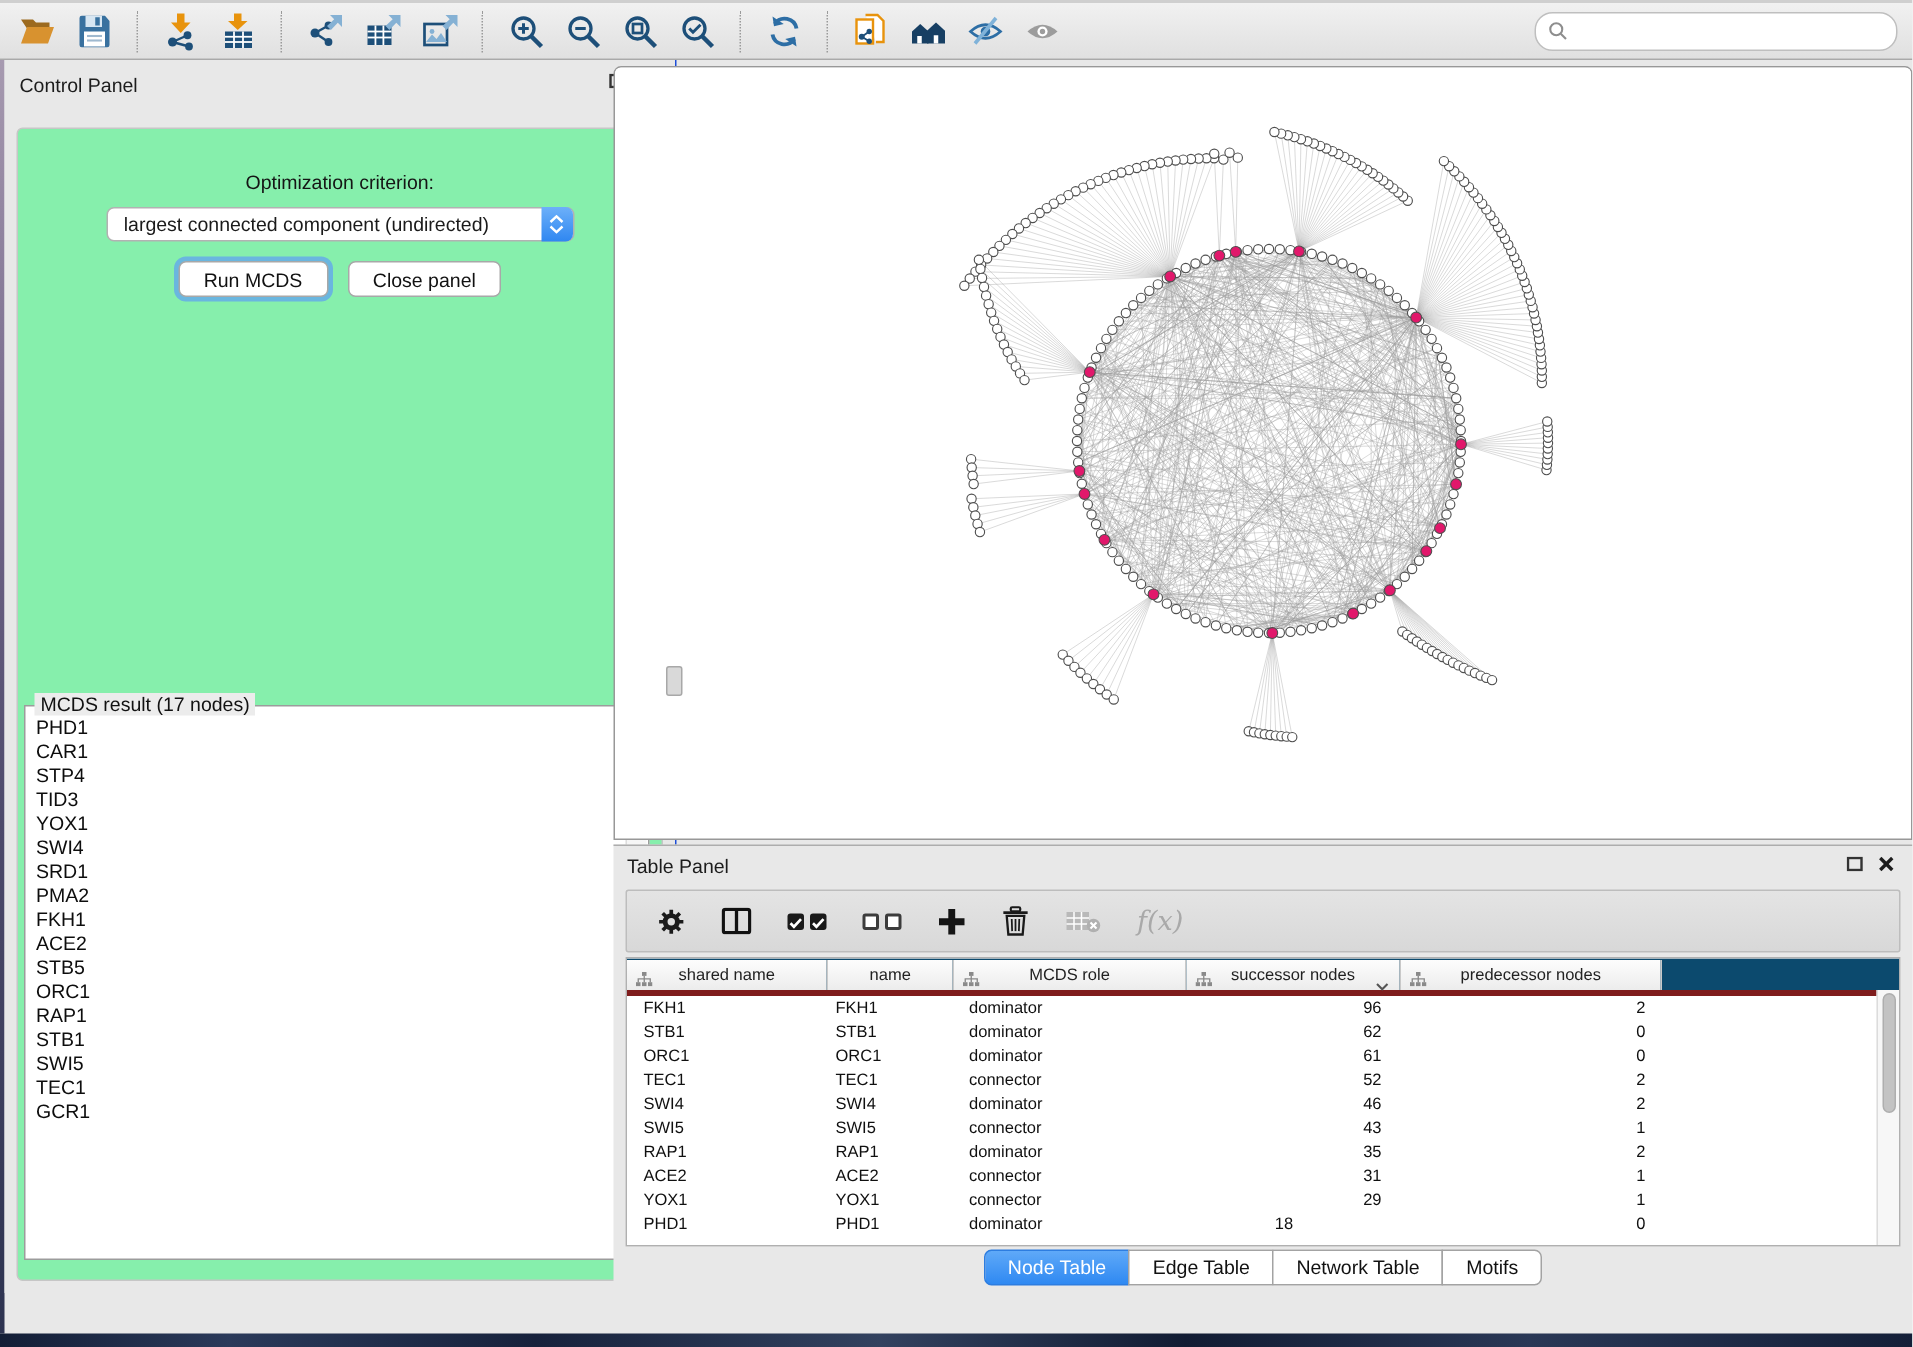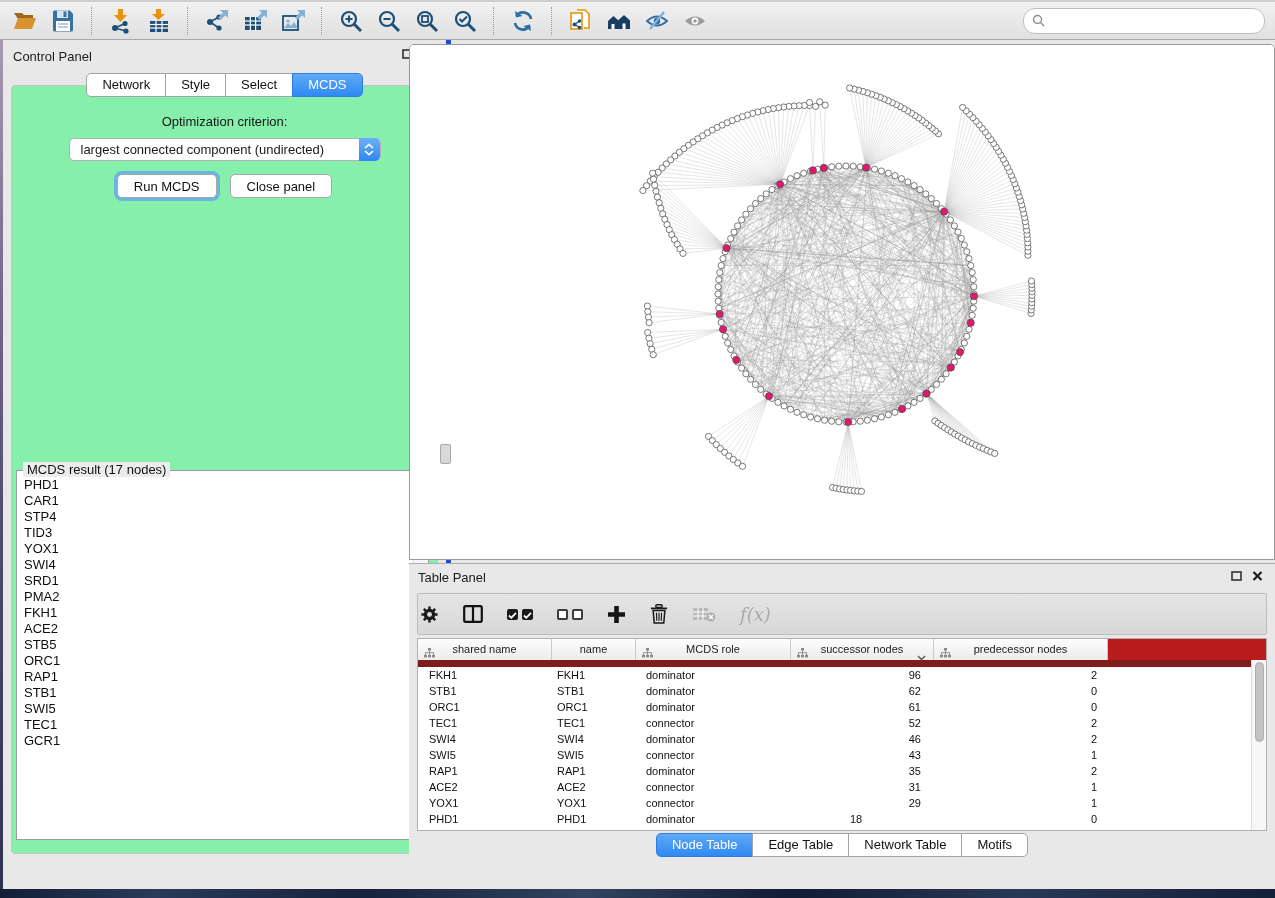--- a/index.html
+++ b/index.html
@@ -17,21 +17,21 @@
              border:1px solid #bfbfbf;border-radius:12px;display:flex;align-items:center;padding:0 8px;}
   .searchbox input{border:none;outline:none;flex:1;font-size:13px;background:transparent;
                    font-family:"Liberation Sans",sans-serif;margin-left:5px;}
   
   .desk-left{position:absolute;left:0;top:40px;width:3px;height:849px;
              background:linear-gradient(#a79ab0,#75688b 30%,#4d4a6b 60%,#2d3350);}
   .desk-bottom{position:absolute;left:0;top:889px;right:0;height:9px;
                background:linear-gradient(90deg,#131e36,#2b3a5a 12%,#17223c 28%,#33425f 46%,#121c33 62%,#2a3856 80%,#141f38);}
   
   .control-panel{position:absolute;left:3px;top:40px;width:448px;height:822px;background:#e8e8e8;
-                 border-right:5px solid #1d4ed8;box-sizing:border-box;}
+                 border-right:1px solid #1d4ed8;box-sizing:border-box;}
   .cp-head{position:relative;height:32px;}
   .cp-title{position:absolute;left:10px;top:9px;font-size:13px;color:#1c1c1c;}
   .winbtns{position:absolute;right:12px;top:9px;display:flex;gap:10px;align-items:center;}
   .cp-tabs{position:absolute;left:0;right:0;top:33px;display:flex;justify-content:center;z-index:3;}
   .seg{font-size:13px;padding:3px 15px;background:#fff;border:1px solid #a3a3a3;margin-left:-1px;
        color:#111;line-height:16px;}
   .seg:first-child{border-radius:5px 0 0 5px;margin-left:0;}
   .seg:last-child{border-radius:0 5px 5px 0;}
   .seg.active{background:linear-gradient(#5fa9f8,#2f89f2);border-color:#2d7de0;color:#fff;}
   .cp-body{position:absolute;left:8px;right:8px;top:45px;bottom:8px;background:#86efac;
@@ -67,29 +67,29 @@
   .tl.green{background:#2fc840;border:1px solid #27a834;box-sizing:border-box;}
   .net-title-text{position:absolute;left:0;right:0;text-align:center;font-size:12px;color:#222;}
   .net-canvas{display:block;width:864px;height:490px;background:#fff;}
   
   .table-panel{position:absolute;left:409px;top:563px;width:866px;height:299px;background:#e8e8e8;
                border-top:1px solid #adadad;box-sizing:border-box;}
   .tp-title{position:absolute;left:9px;top:6px;font-size:13px;color:#1c1c1c;}
   .tp-winbtns{position:absolute;right:12px;top:7px;display:flex;gap:10px;align-items:center;}
   .tp-toolbar{position:absolute;left:8px;right:8px;top:29px;height:42px;
               background:linear-gradient(#e4e4e4,#d8d8d8);border:1px solid #bdbdbd;border-radius:2px;
-              box-sizing:border-box;display:flex;align-items:center;gap:24px;padding-left:2px;}
+              box-sizing:border-box;display:flex;align-items:center;gap:24px;padding-left:20px;}
   .tp-ibtn{display:flex;align-items:center;gap:4px;background:none;border:none;padding:0;}
   .ck{width:11px;height:11px;border-radius:2px;display:inline-block;box-sizing:border-box;}
   .ck.on{background:#1a1a1a;}
   .ck.off{border:2px solid #3c3c3c;background:#fff;}
   .fx{font-family:"DejaVu Serif",serif;font-style:italic;font-size:18px;color:#a9a9a9;}
   .tp-table{position:absolute;left:8px;right:8px;top:74px;height:193px;background:#fff;
             border:1px solid #b0b0b0;box-sizing:border-box;overflow:hidden;}
-  .tp-thead{display:flex;height:21px;border-bottom:7px solid #7f1d1d;background:#b91c1c;}
+  .tp-thead{display:flex;height:21px;border-bottom:4px solid #7f1d1d;background:#0c4a6e;align-items:flex-end;}
   .th{position:relative;box-sizing:border-box;border-right:1px solid #c9c9c9;
       background:linear-gradient(#fdfdfd,#ececec);font-size:11px;color:#222;line-height:20px;
       text-align:center;}
   .th .tree{position:absolute;left:6px;top:5px;}
   .th .chev{position:absolute;right:7px;top:8px;}
   .trow{display:flex;height:16px;line-height:16px;font-size:11px;color:#101010;}
   .td{box-sizing:border-box;overflow:hidden;white-space:nowrap;}
   .tp-scroll{position:absolute;right:0;top:21px;bottom:0;width:15px;background:#f7f7f7;
              border-left:1px solid #dcdcdc;box-sizing:border-box;}
   .tp-thumb{width:9px;height:80px;margin:2px auto 0;background:#c3c3c3;border:1px solid #aeaeae;
@@ -289,26 +289,20 @@
             <rect x="1" y="1" width="9" height="8" fill="none" stroke="#333" stroke-width="1.6"></rect>
           </svg>
         <svg width="11" height="10" viewBox="0 0 11 10">
             <g stroke="#1d1d1d" stroke-width="2.2">
               <line x1="1.5" y1="1" x2="9.5" y2="9"></line>
               <line x1="9.5" y1="1" x2="1.5" y2="9"></line>
             </g>
           </svg>
       </span>
     </div>
-    <div class="cp-tabs">
-        <div class="seg">Network</div>
-        <div class="seg">Style</div>
-        <div class="seg">Select</div>
-        <div class="seg active">MCDS</div>
-      </div>
     <div class="cp-body">
       <div class="opt-label">Optimization criterion:</div>
       <div class="selectbox">
         <span class="sel-text">largest connected component (undirected)</span>
         <span class="sel-btn">
           <svg width="10" height="13" viewBox="0 0 10 13">
               <path d="M1 5L5 1.3 9 5" stroke="#fff" stroke-width="1.6" fill="none"></path>
               <path d="M1 8l4 3.7L9 8" stroke="#fff" stroke-width="1.6" fill="none"></path>
             </svg>
         </span>

